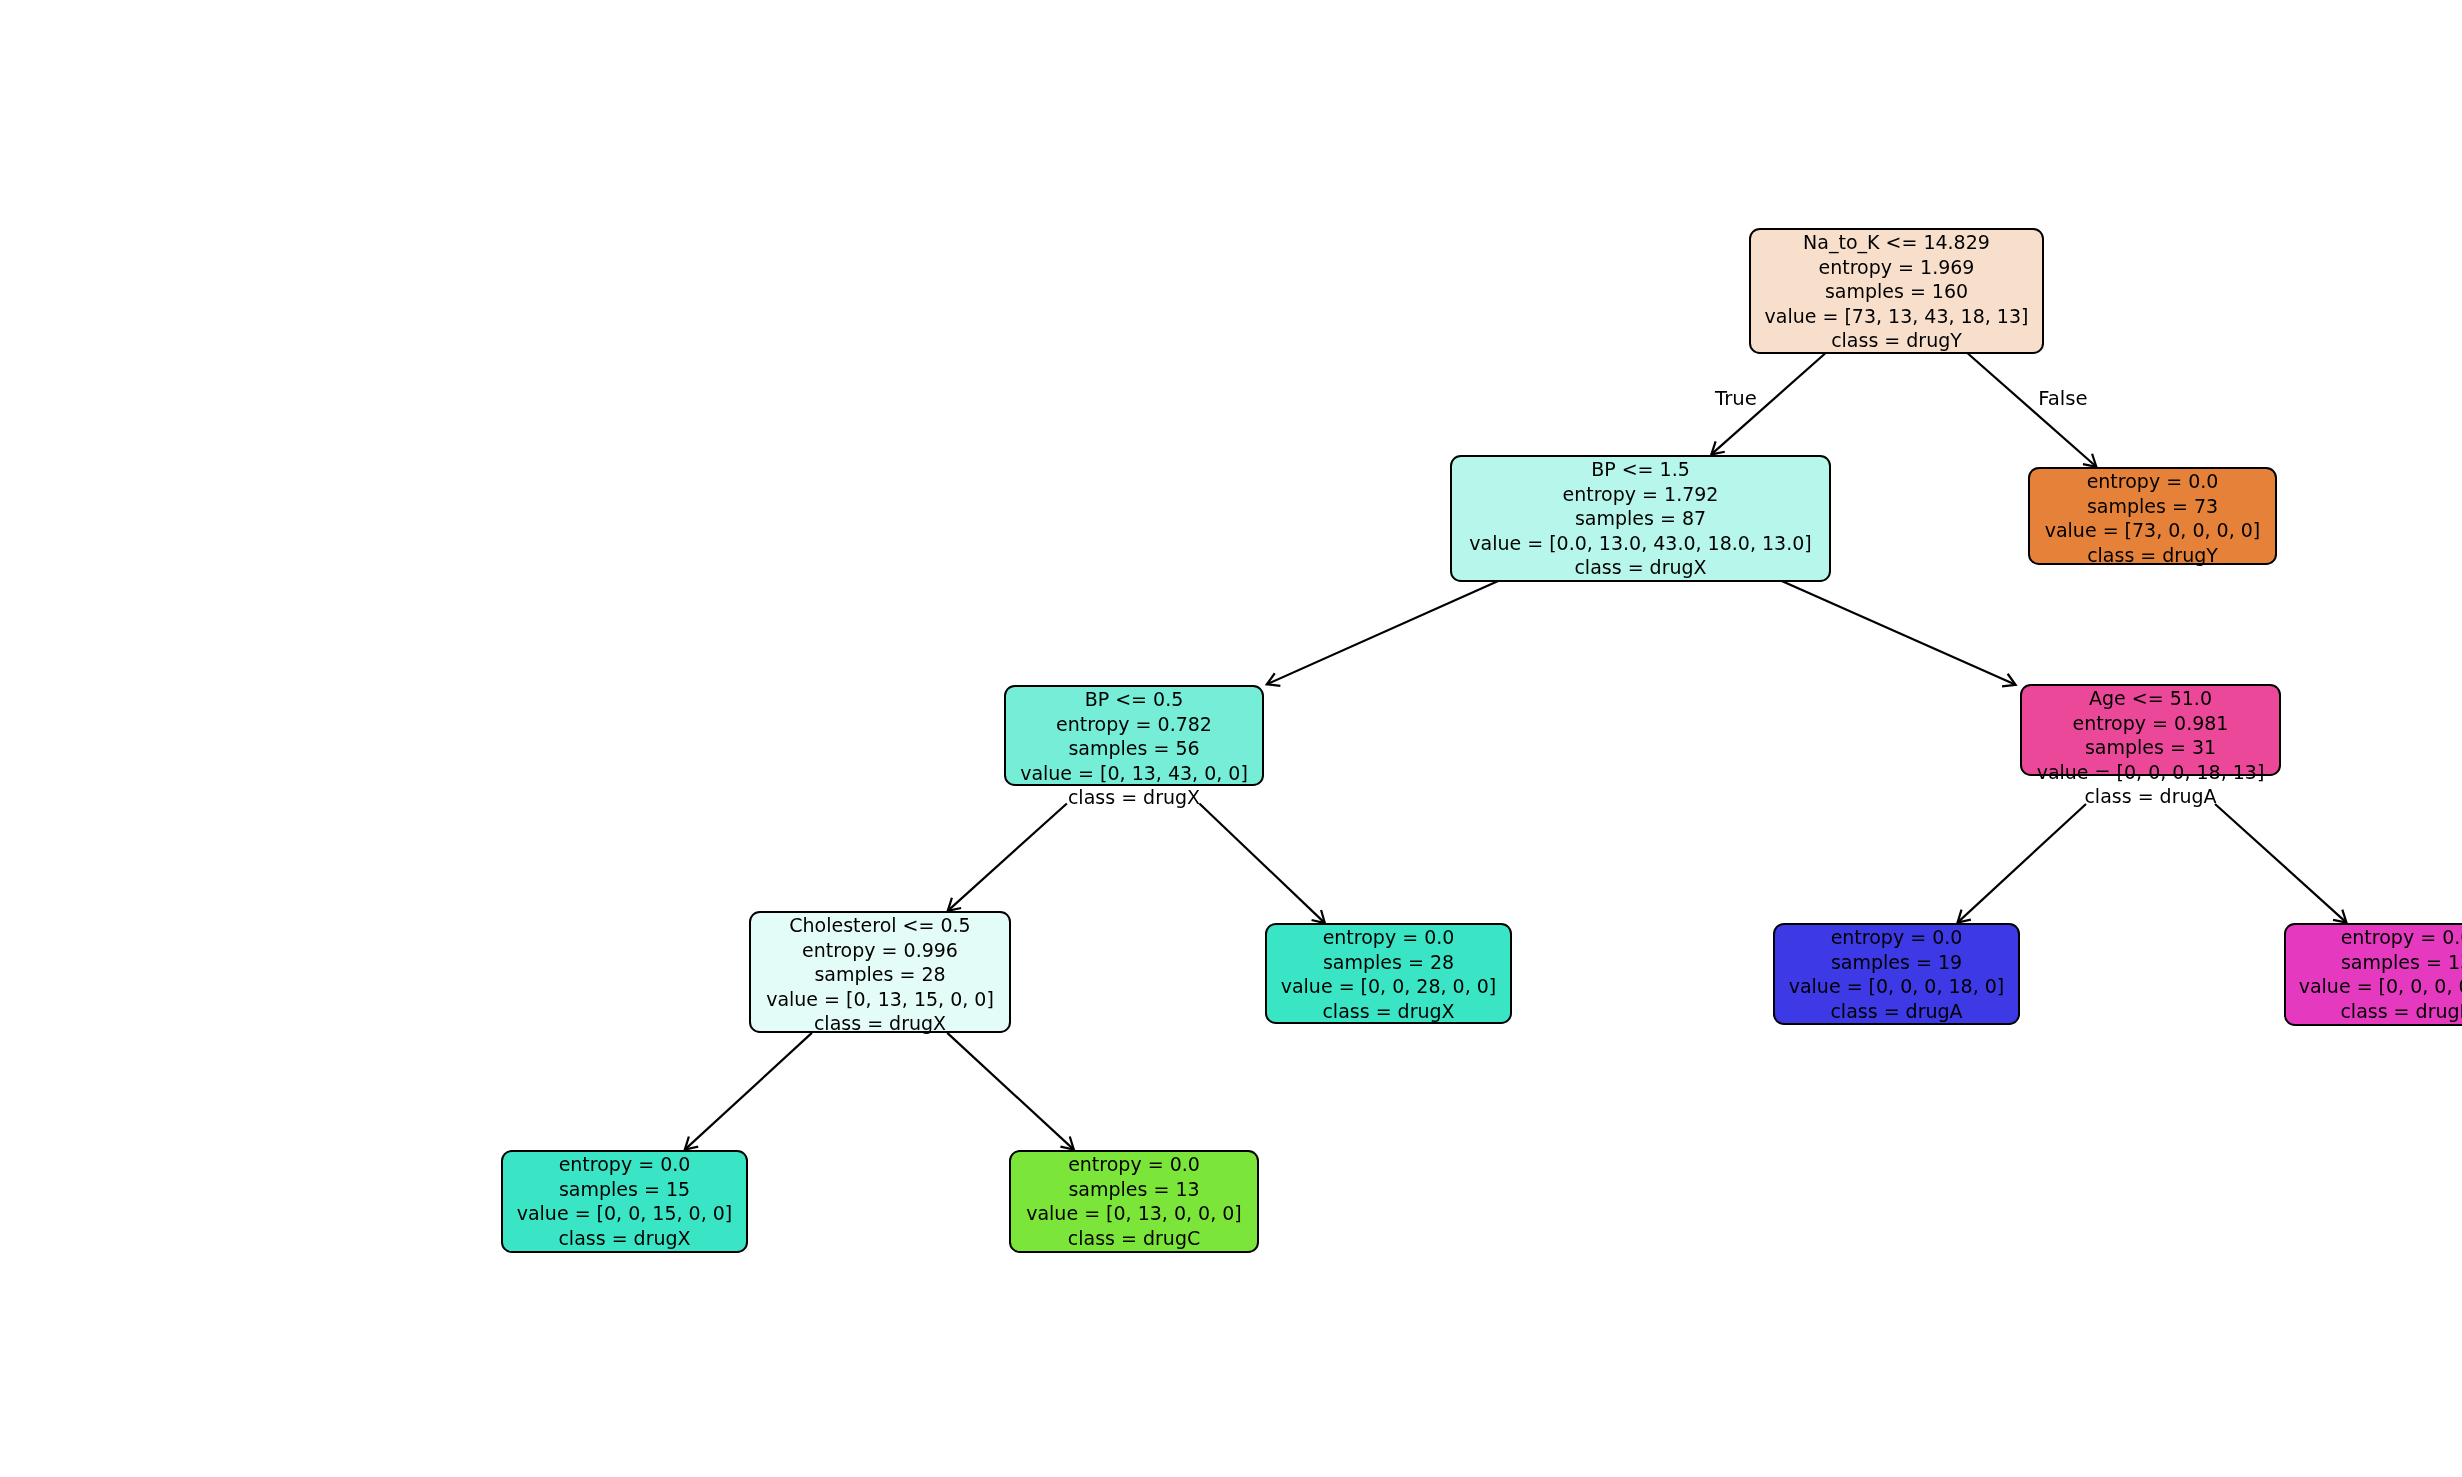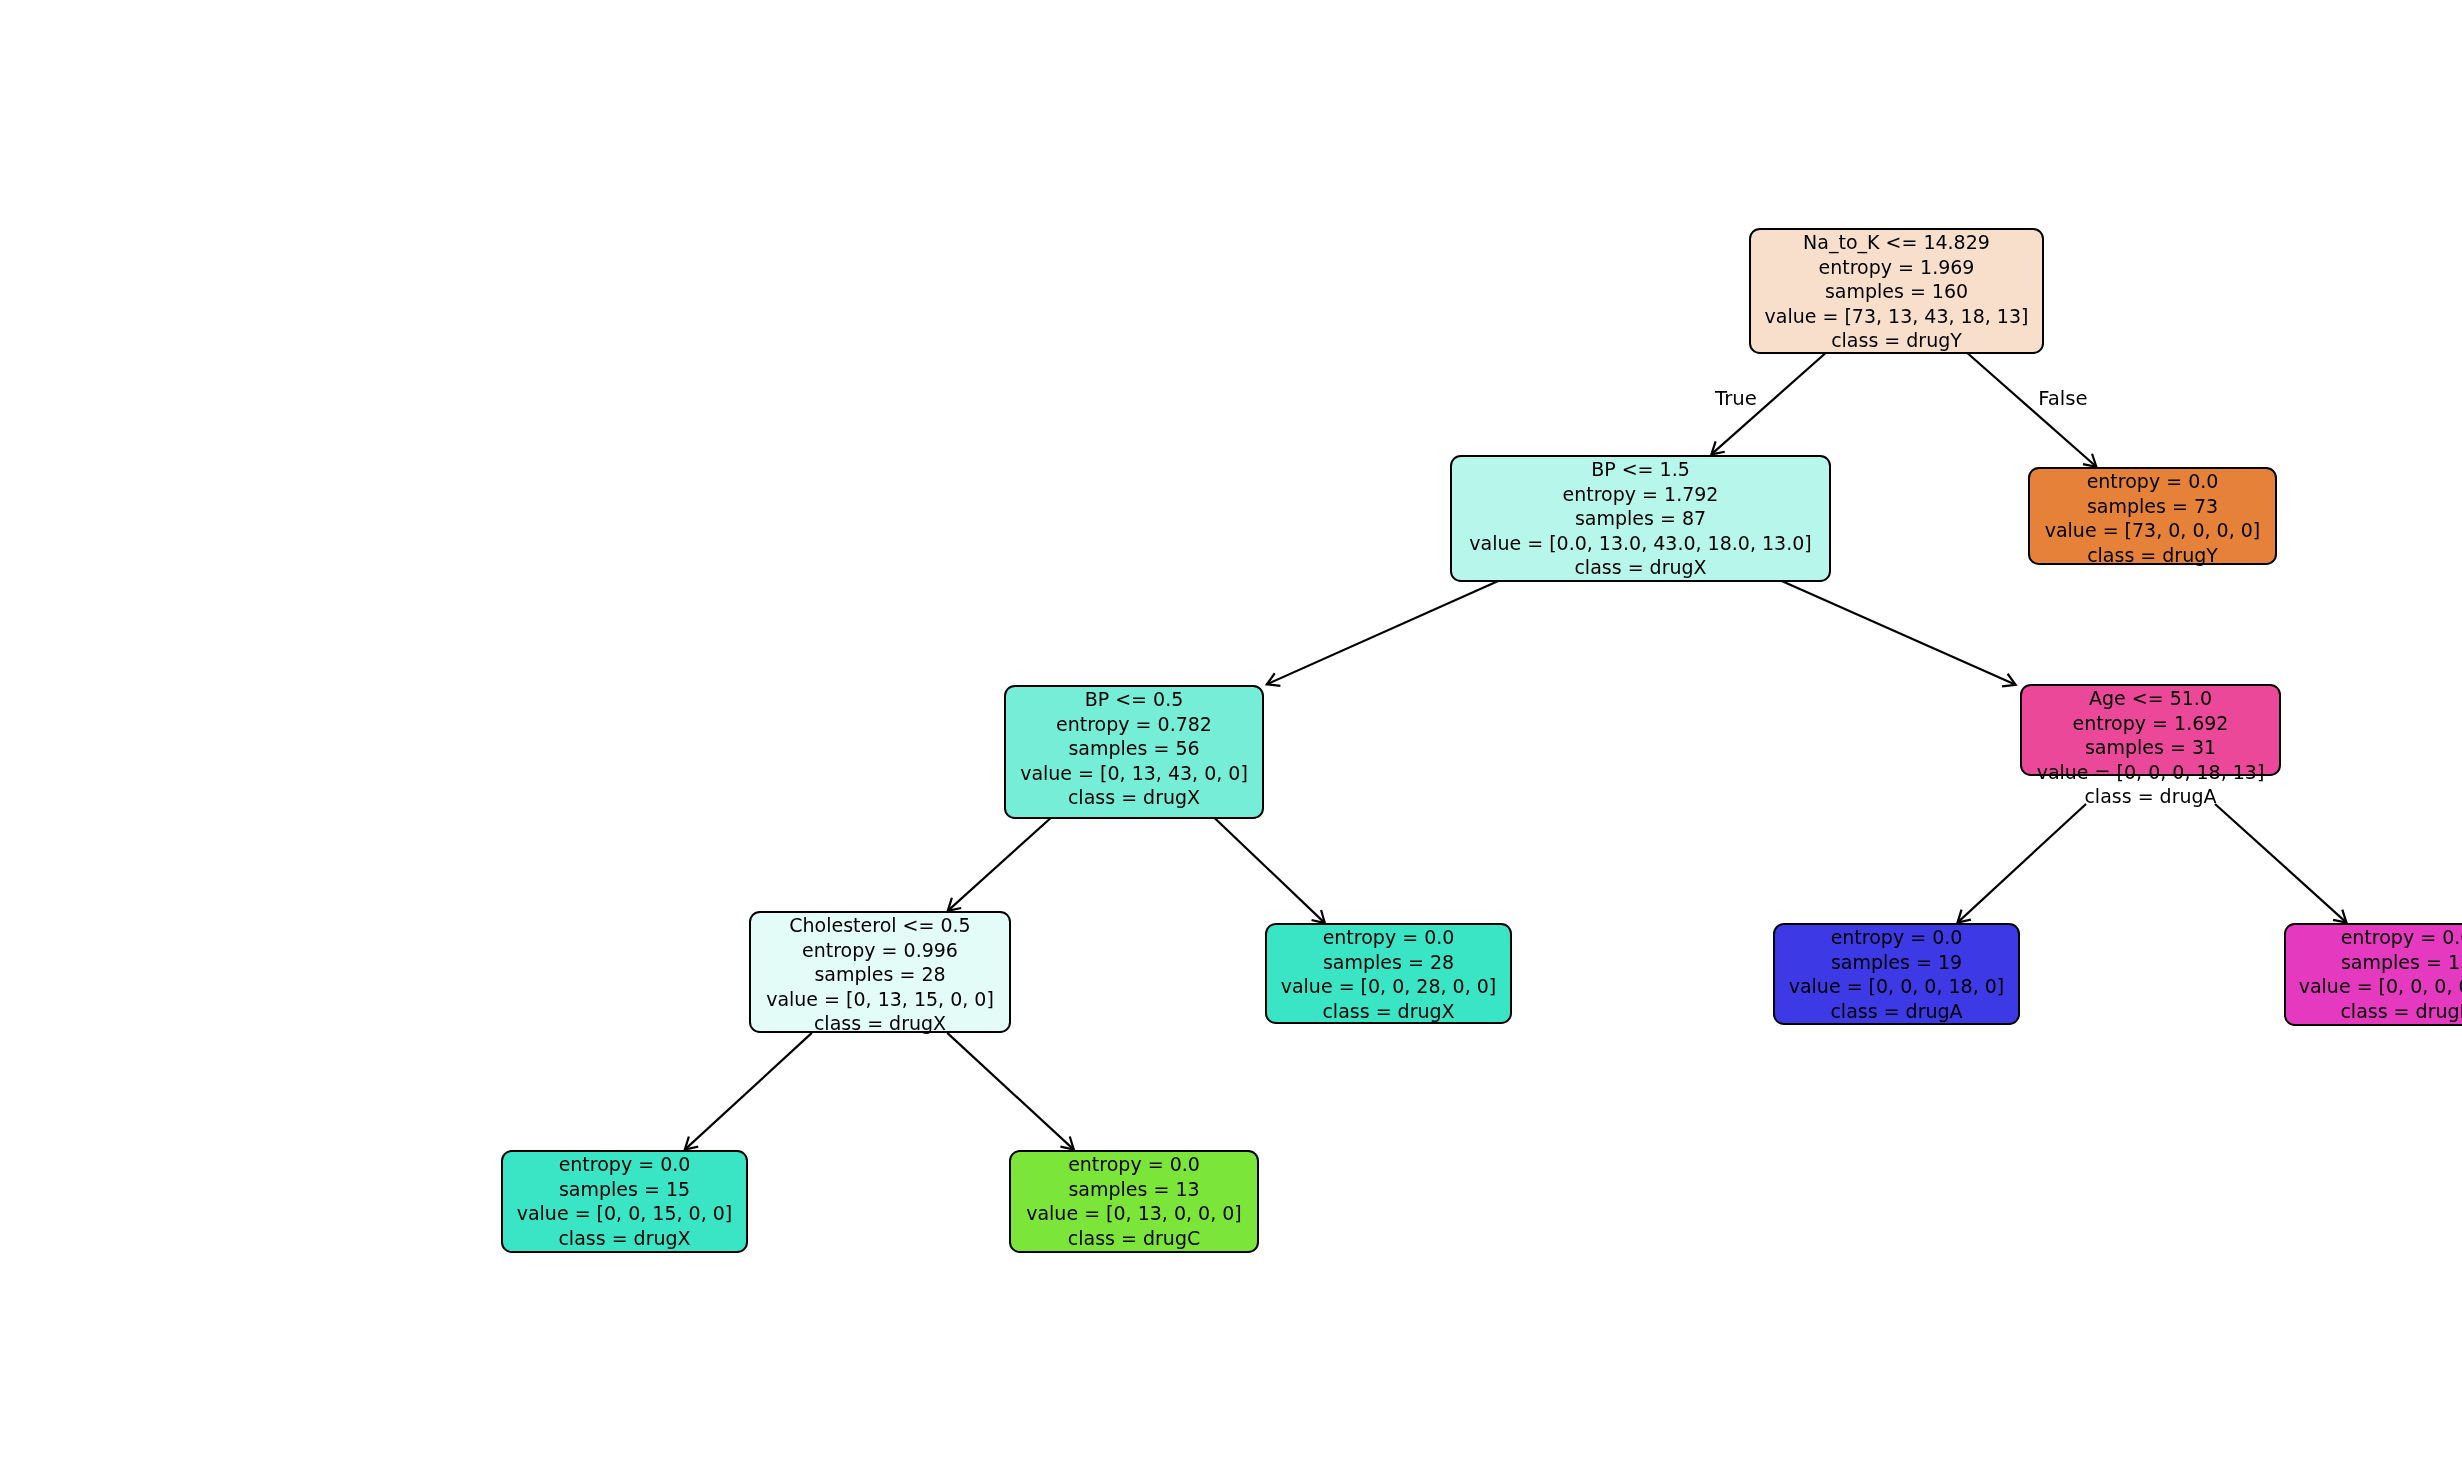--- a/index.html
+++ b/index.html
@@ -94,31 +94,31 @@
     <span>class = drugX</span>
   </div>
 
   <div class="node" style="left: 2028px; top: 467px; width: 249px; height: 98px; background-color: rgb(229, 129, 57);">
     <span>entropy = 0.0</span>
     <span>samples = 73</span>
     <span>value = [73, 0, 0, 0, 0]</span>
     <span>class = drugY</span>
   </div>
 
-  <div class="node" style="left: 1004px; top: 685px; width: 260px; height: 134px; background-color: rgb(117, 237, 215);">
+  <div class="node" style="left: 1004px; top: 685px; width: 260px; height: 101px; background-color: rgb(117, 237, 215);">
     <span>BP &lt;= 0.5</span>
     <span>entropy = 0.782</span>
     <span>samples = 56</span>
     <span>value = [0, 13, 43, 0, 0]</span>
     <span>class = drugX</span>
   </div>
 
   <div class="node" style="left: 2020px; top: 684px; width: 261px; height: 92px; background-color: #ec4899;">
     <span>Age &lt;= 51.0</span>
-    <span>entropy = 1.692</span>
+    <span>entropy = 0.981</span>
     <span>samples = 31</span>
     <span>value = [0, 0, 0, 18, 13]</span>
     <span>class = drugA</span>
   </div>
 
   <div class="node" style="left: 749px; top: 911px; width: 262px; height: 122px; background-color: rgb(228, 252, 247);">
     <span>Cholesterol &lt;= 0.5</span>
     <span>entropy = 0.996</span>
     <span>samples = 28</span>
     <span>value = [0, 13, 15, 0, 0]</span>

